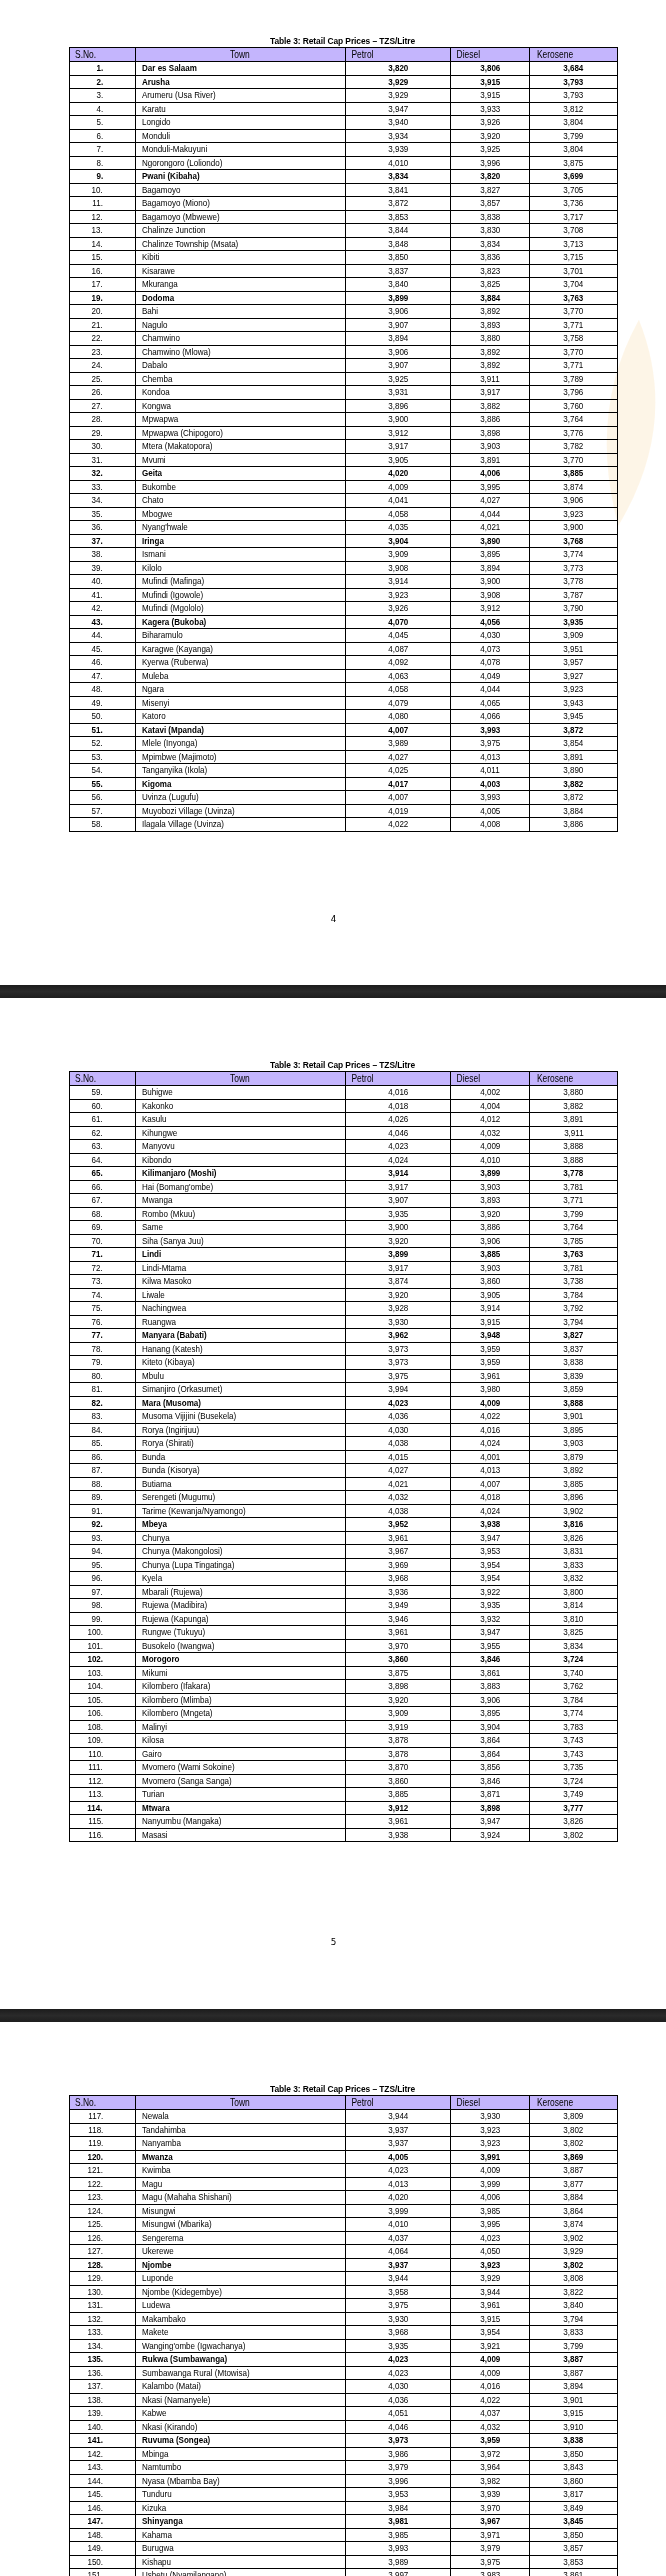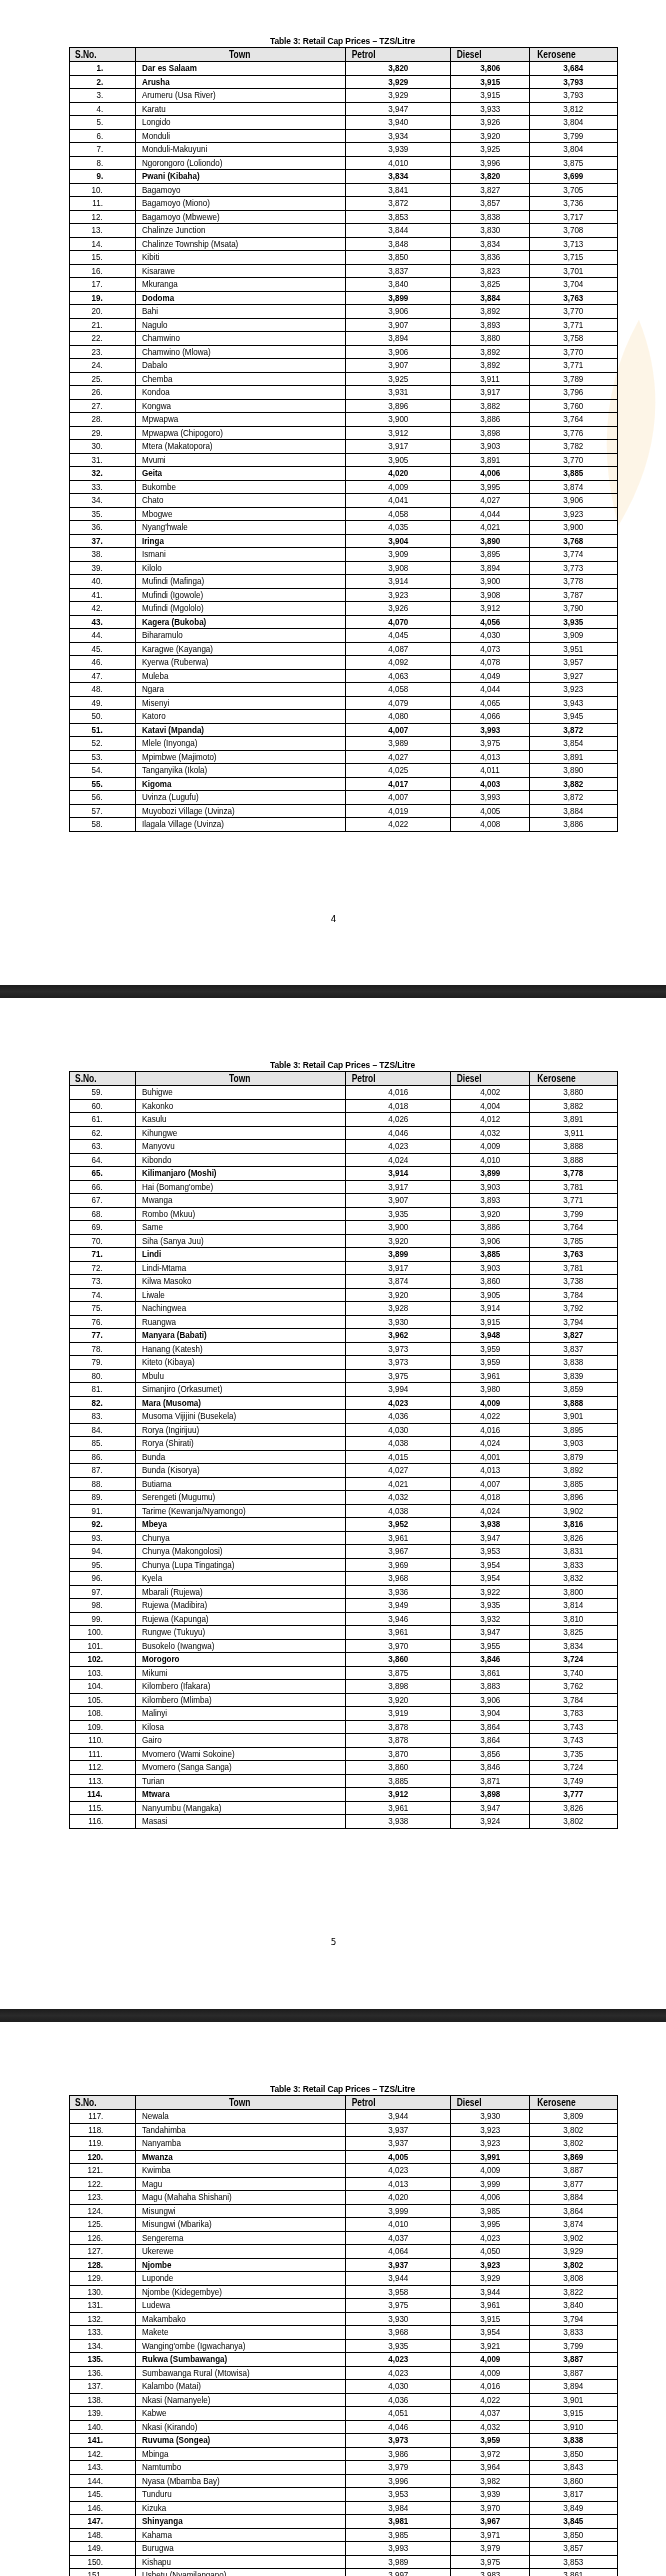--- a/index.html
+++ b/index.html
@@ -47,23 +47,23 @@
   table.prices col.c-petrol { width: 105px; }
   table.prices col.c-diesel { width: 79px; }
   table.prices col.c-kero { width: 88px; }
   table.prices th, table.prices td {
     border: 1px solid #000;
     padding: 0 3.1px;
     white-space: nowrap;
     overflow: hidden;
   }
   table.prices th {
-    background: #e5e5e5;
+    background: #c4b5fd;
     height: 13px;
-    font-weight: bold;
+    font-weight: normal;
     font-size: 10.3px;
   }
   table.prices td { height: 12.5px; line-height: 12.4px; }
   table.prices th.sno { text-align: left; padding-left: 5.2px; }
   table.prices th.town { text-align: center; padding-left: 6.2px; }
   table.prices th.num { text-align: left; }
   table.prices td.sno { text-align: right; padding-right: 32px; }
   table.prices td.town { text-align: left; padding-left: 6.2px; }
   table.prices td.num { text-align: center; }
   table.prices tr.region td { font-weight: bold; }
@@ -845,20 +845,27 @@
         <td class="num"><span class="cond">3,762</span></td>
       </tr>
       <tr>
         <td class="sno"><span class="cond">105.</span></td>
         <td class="town"><span class="cond">Kilombero (Mlimba)</span></td>
         <td class="num"><span class="cond">3,920</span></td>
         <td class="num"><span class="cond">3,906</span></td>
         <td class="num"><span class="cond">3,784</span></td>
       </tr>
       <tr>
+        <td class="sno"><span class="cond">106.</span></td>
+        <td class="town"><span class="cond">Kilombero (Mngeta)</span></td>
+        <td class="num"><span class="cond">3,909</span></td>
+        <td class="num"><span class="cond">3,895</span></td>
+        <td class="num"><span class="cond">3,774</span></td>
+      </tr>
+      <tr>
         <td class="sno"><span class="cond">108.</span></td>
         <td class="town"><span class="cond">Malinyi</span></td>
         <td class="num"><span class="cond">3,919</span></td>
         <td class="num"><span class="cond">3,904</span></td>
         <td class="num"><span class="cond">3,783</span></td>
       </tr>
       <tr>
         <td class="sno"><span class="cond">109.</span></td>
         <td class="town"><span class="cond">Kilosa</span></td>
         <td class="num"><span class="cond">3,878</span></td>

